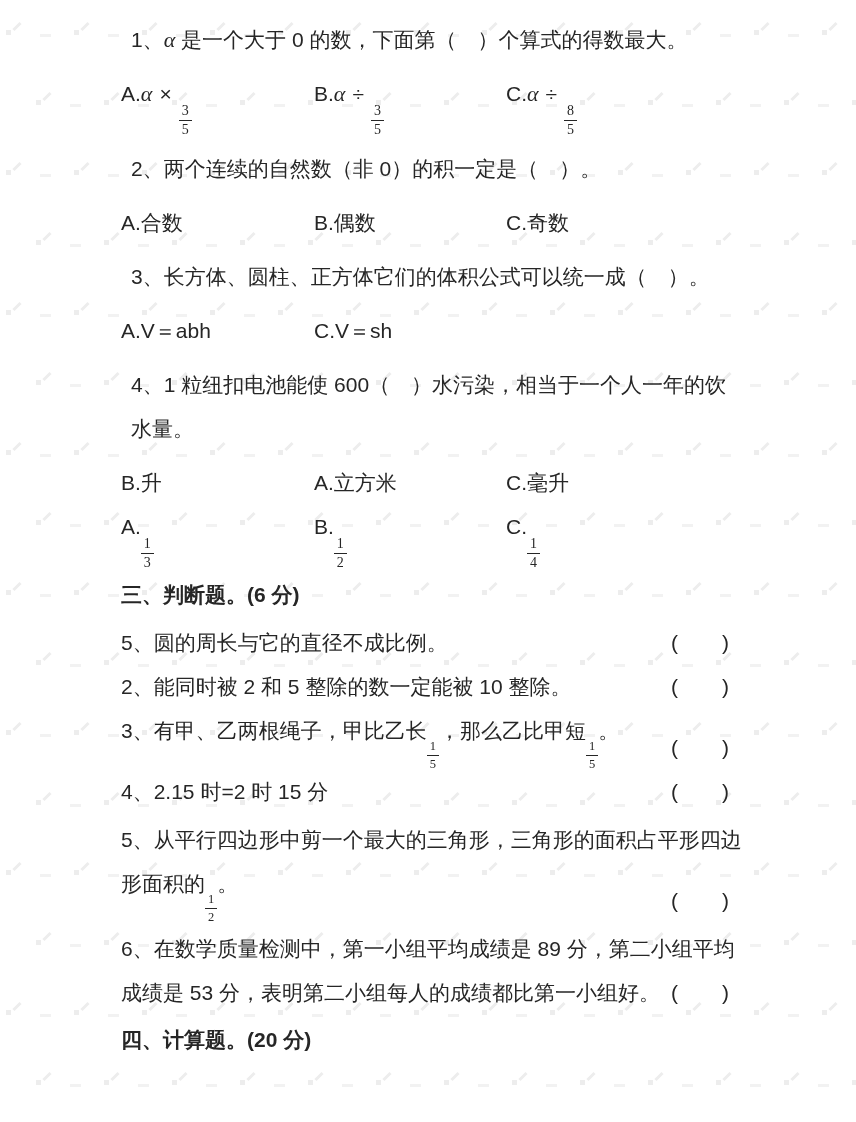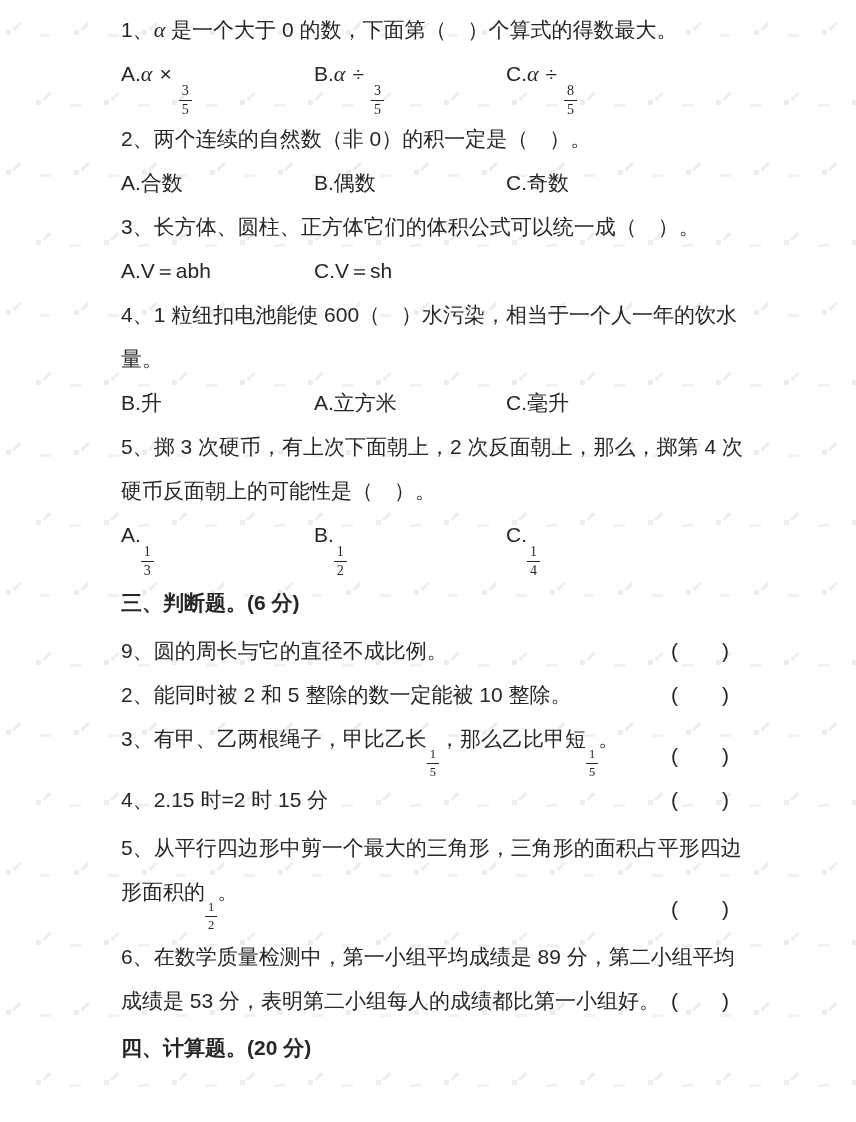--- a/index.html
+++ b/index.html
@@ -14,21 +14,21 @@
   #watermark{position:absolute;inset:0;z-index:0;}
   .wm-sq{position:absolute;width:5px;height:5px;background:#ededed;}
   .wm-diag{position:absolute;width:10px;height:3px;background:#ededed;transform:rotate(-45deg);}
   .wm-dash{position:absolute;width:11px;height:3px;background:#f2f2f2;}
 
   #content{
     position:absolute;left:121px;top:8px;width:622px;z-index:1;
     font-size:21px;line-height:44px;
   }
   p{margin:0;}
-  .qtext{margin:0;}
+  .qtext{margin:10px;}
   .opts{display:grid;grid-template-columns:193px 192px 1fr;}
   .opt{white-space:nowrap;}
   .mvar{font-family:"Liberation Serif","DejaVu Serif",serif;font-style:italic;font-size:22px;}
   .op{margin:0 7px;}
   .frac{
     display:inline-flex;flex-direction:column;align-items:center;
     line-height:1;vertical-align:-14px;
     font-family:"Liberation Serif","DejaVu Serif",serif;
     font-size:14px;
   }
@@ -682,40 +682,39 @@
     <span class="opt">C.V＝sh</span>
   </div>
 
   <p class="qtext">4、1 粒纽扣电池能使 600（　）水污染，相当于一个人一年的饮水量。</p>
   <div class="opts">
     <span class="opt">B.升</span>
     <span class="opt">A.立方米</span>
     <span class="opt">C.毫升</span>
   </div>
 
-  <p class="qtext">5、掷 3 次硬币，有上次下面朝上，2 次反面朝上，那么，掷第 4 次硬币反面朝上的可能性是（　）。</p>
   <div class="opts">
     <span class="opt"><span>A.</span><span class="frac">
           <span class="fn">1</span>
           <span class="fd">3</span>
         </span></span>
     <span class="opt"><span>B.</span><span class="frac">
           <span class="fn">1</span>
           <span class="fd">2</span>
         </span></span>
     <span class="opt"><span>C.</span><span class="frac">
           <span class="fn">1</span>
           <span class="fd">4</span>
         </span></span>
   </div>
 
   <p class="heading">三、判断题。(6 分)</p>
 
   <div class="judge gap">
-    <span>9、圆的周长与它的直径不成比例。</span>
+    <span>5、圆的周长与它的直径不成比例。</span>
     <span class="jb">
         <span>(</span>
         <span>)</span>
       </span>
   </div>
   <div class="judge">
     <span>2、能同时被 2 和 5 整除的数一定能被 10 整除。</span>
     <span class="jb">
         <span>(</span>
         <span>)</span>

